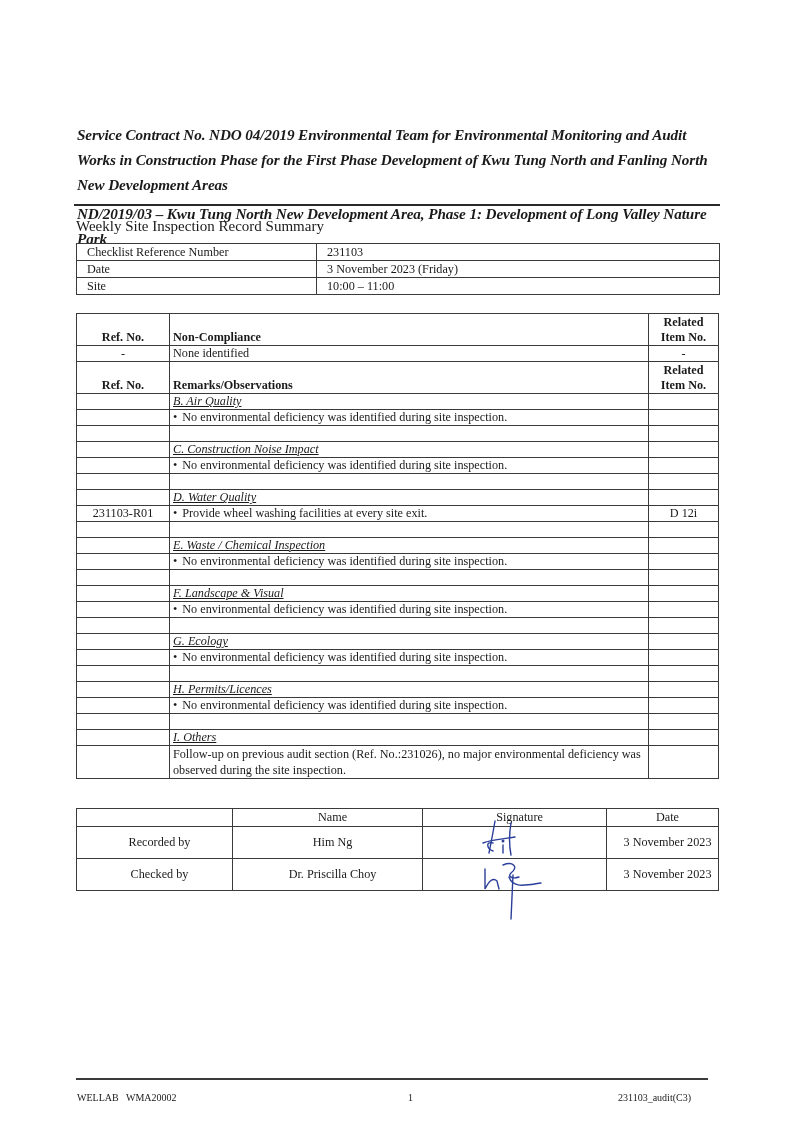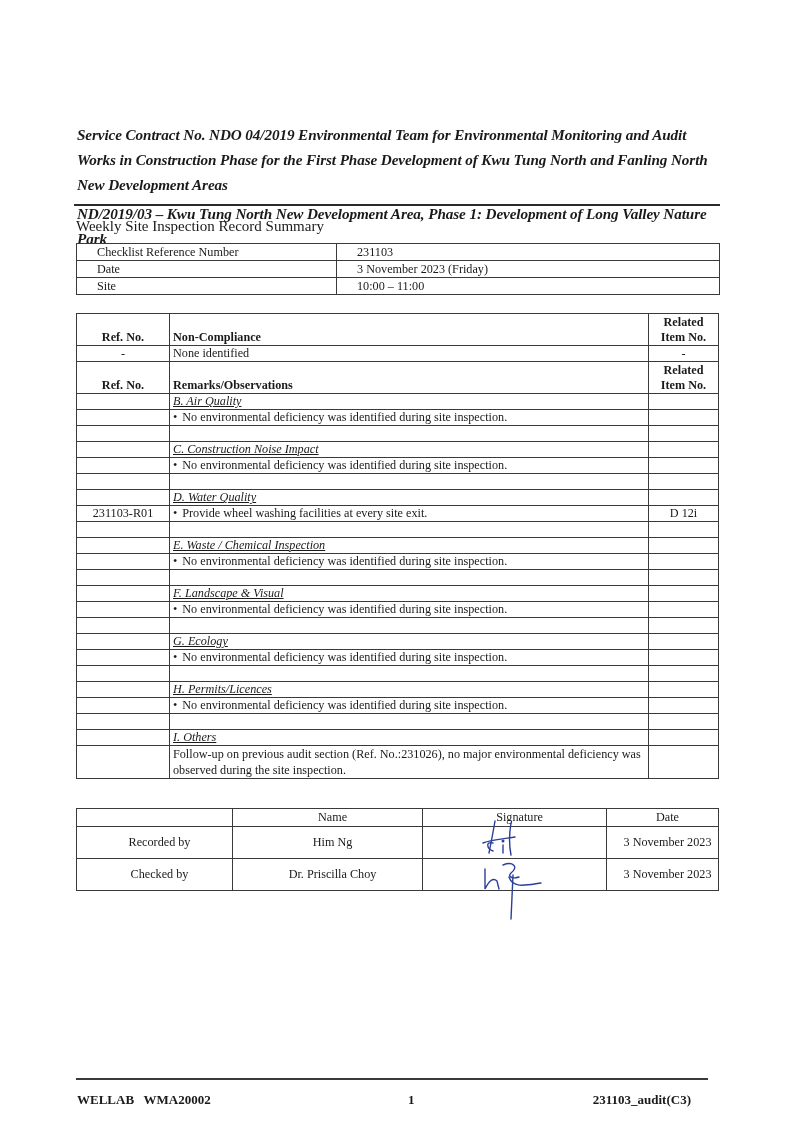--- a/index.html
+++ b/index.html
@@ -5,40 +5,40 @@
   html, body { margin: 0; padding: 0; background: #ffffff; }
   body { width: 794px; height: 1123px; position: relative; overflow: hidden; font-family: "Liberation Serif", serif; color: #1a1a1a; }
   .heading { position: absolute; left: 77px; width: 650px; font-style: italic; font-weight: bold; font-size: 15.2px; line-height: 25px; letter-spacing: -0.1px; margin-top: 48px; }
   .heading1 { top: 74px; }
   .heading2 { top: 153px; }
   .hr-top { position: absolute; left: 74px; top: 204px; width: 646px; height: 2px; background: #2a2a2a; }
   .subtitle { position: absolute; left: 76px; top: 218px; font-weight: normal; font-size: 15px; }
   table { border-collapse: collapse; position: absolute; }
   td { border: 1px solid #3a3a3a; padding: 0 3px; font-size: 12.2px; vertical-align: bottom; }
   .info { left: 76px; top: 243px; width: 644px; }
-  .info td { height: 16px; line-height: 15px; padding: 0 20px; }
+  .info td { height: 16px; line-height: 15px; padding: 0 10px; }
   .info td.k { width: 219px; }
   .main { left: 76px; top: 313px; width: 643px; }
   .main td { height: 15px; line-height: 15px; }
   .main td.ref { width: 86px; text-align: center; }
   .main td.rel { width: 63px; text-align: center; }
   .main td.hdr { font-weight: bold; height: 31px; }
   .main td.sec { font-weight: normal; font-style: italic; text-decoration: underline; text-decoration-thickness: 1px; margin-left: 22px; }
   .main td.multi { height: 31px; line-height: 16px; }
   .bullet::before { content: "\2022"; margin-right: 5px; }
   .sign { left: 76px; top: 808px; width: 643px; }
   .sign td { text-align: center; vertical-align: middle; font-size: 12.2px; padding-left: 13px; }
   .sign tr.h td { height: 17px; }
   .sign tr.r td { height: 31px; }
   .sign td.c0 { width: 139px; margin-top: 18px; }
   .sign td.c1 { width: 173px; }
   .sign td.c2 { width: 167px; position: relative; overflow: visible; }
   .sig-svg { position: absolute; left: 0; top: 0; overflow: visible; pointer-events: none; }
   .hr-bot { position: absolute; left: 76px; top: 1078px; width: 632px; height: 2px; background: #3a3a3a; }
-  .footer { position: absolute; top: 1092px; font-size: 13px; font-weight: bold; }
+  .footer { position: absolute; top: 1092px; font-size: 10px; }
   .f-left { left: 77px; }
   .f-center { left: 408px; }
   .f-right { right: 103px; }
 </style>
 </head>
 <body>
 
 <div class="heading heading1">Service Contract No. NDO 04/2019 Environmental Team for Environmental Monitoring and Audit Works in Construction Phase for the First Phase Development of Kwu Tung North and Fanling North New Development Areas</div>
 <div class="heading heading2">ND/2019/03 – Kwu Tung North New Development Area, Phase 1: Development of Long Valley Nature Park</div>
 <div class="hr-top"></div>

